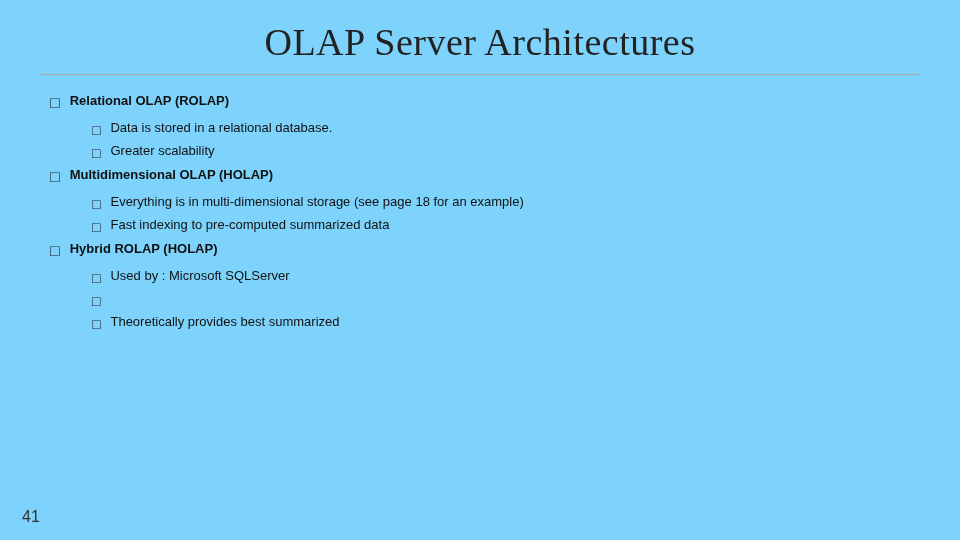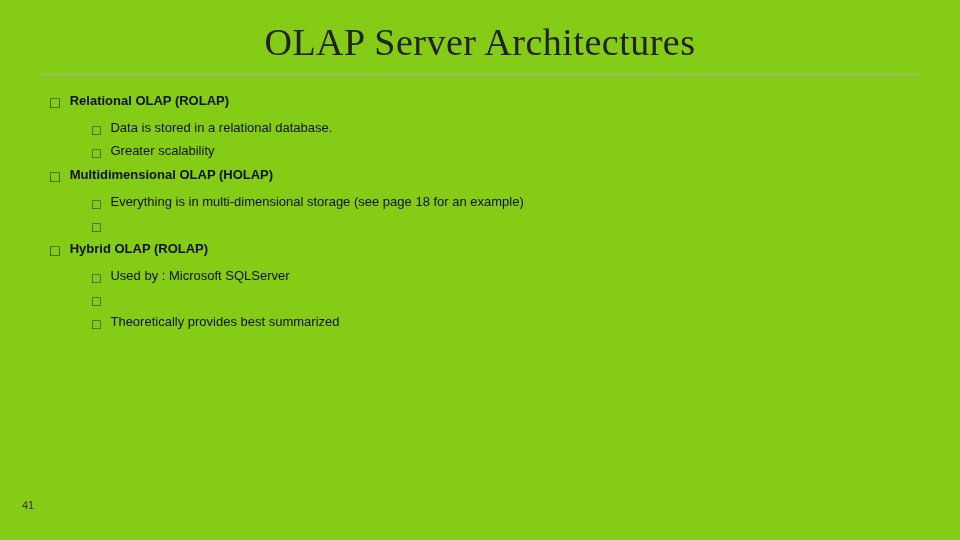--- a/index.html
+++ b/index.html
@@ -13,21 +13,21 @@
       height: 540px;
       background: #ffffff;
       font-family: 'Segoe UI', Arial, sans-serif;
       overflow: hidden;
       position: relative;
     }
 
     .slide {
       width: 960px;
       height: 540px;
-      background: #84cc16;
+      background: #7dd3fc;
       padding: 20px 40px 30px 40px;
       position: relative;
     }
 
     .title {
       text-align: center;
       font-size: 38px;
       font-weight: 400;
       color: #222222;
       font-family: 'Times New Roman', Times, serif;
@@ -85,23 +85,23 @@
     }
 
     .level2-text {
       font-size: 13px;
       font-weight: 400;
       color: #111;
     }
 
     .page-number {
       position: absolute;
-      bottom: 29px;
+      bottom: 14px;
       left: 22px;
-      font-size: 11px;
+      font-size: 16px;
       color: #333;
     }
   </style>
 </head>
 <body>
 
 <div class="slide">
   <h1 class="title">OLAP Server Architectures</h1>
   <hr class="divider">
 
@@ -126,26 +126,27 @@
       <span class="bullet-l1">□</span>
       <span class="level1-text">Multidimensional OLAP (HOLAP)</span>
     </div>
     <div class="level2-group">
       <div class="level2-item">
         <span class="bullet-l2">□</span>
         <span class="level2-text">Everything is in multi-dimensional storage (see page 18 for an example)</span>
       </div>
       <div class="level2-item">
         <span class="bullet-l2">□</span>
+        <span class="level2-text">Fast indexing to pre-computed summarized data</span>
       </div>
     </div>
 
     <div class="level1-item">
       <span class="bullet-l1">□</span>
-      <span class="level1-text">Hybrid OLAP (ROLAP)</span>
+      <span class="level1-text">Hybrid ROLAP (HOLAP)</span>
     </div>
     <div class="level2-group">
       <div class="level2-item">
         <span class="bullet-l2">□</span>
         <span class="level2-text">Used by : Microsoft SQLServer</span>
       </div>
       <div class="level2-item">
         <span class="bullet-l2">□</span>
       </div>
       <div class="level2-item">

